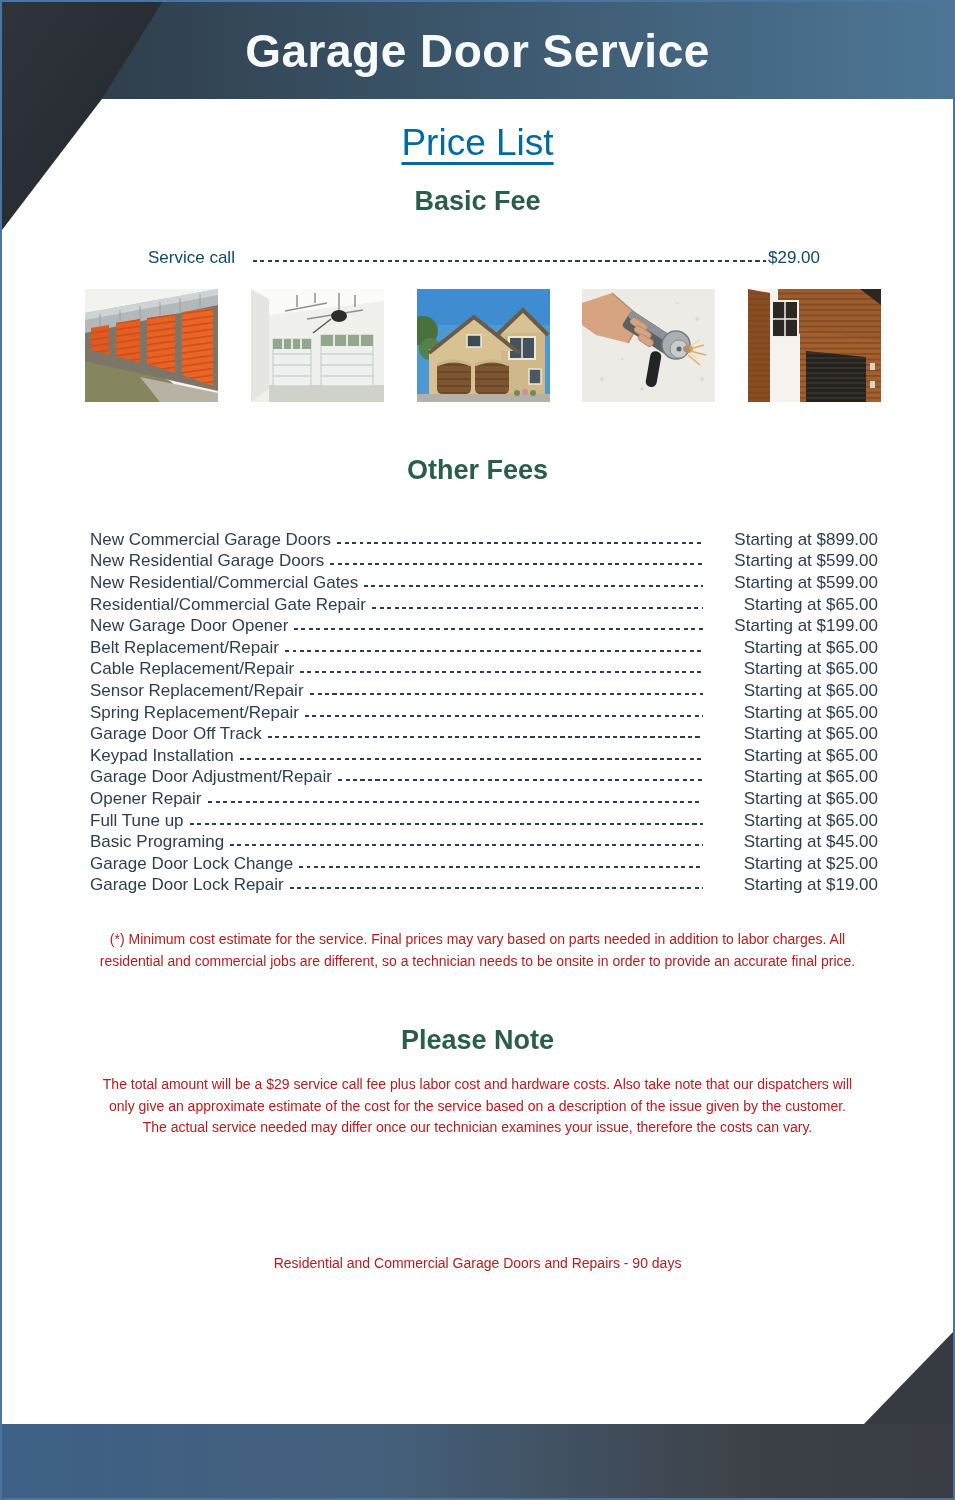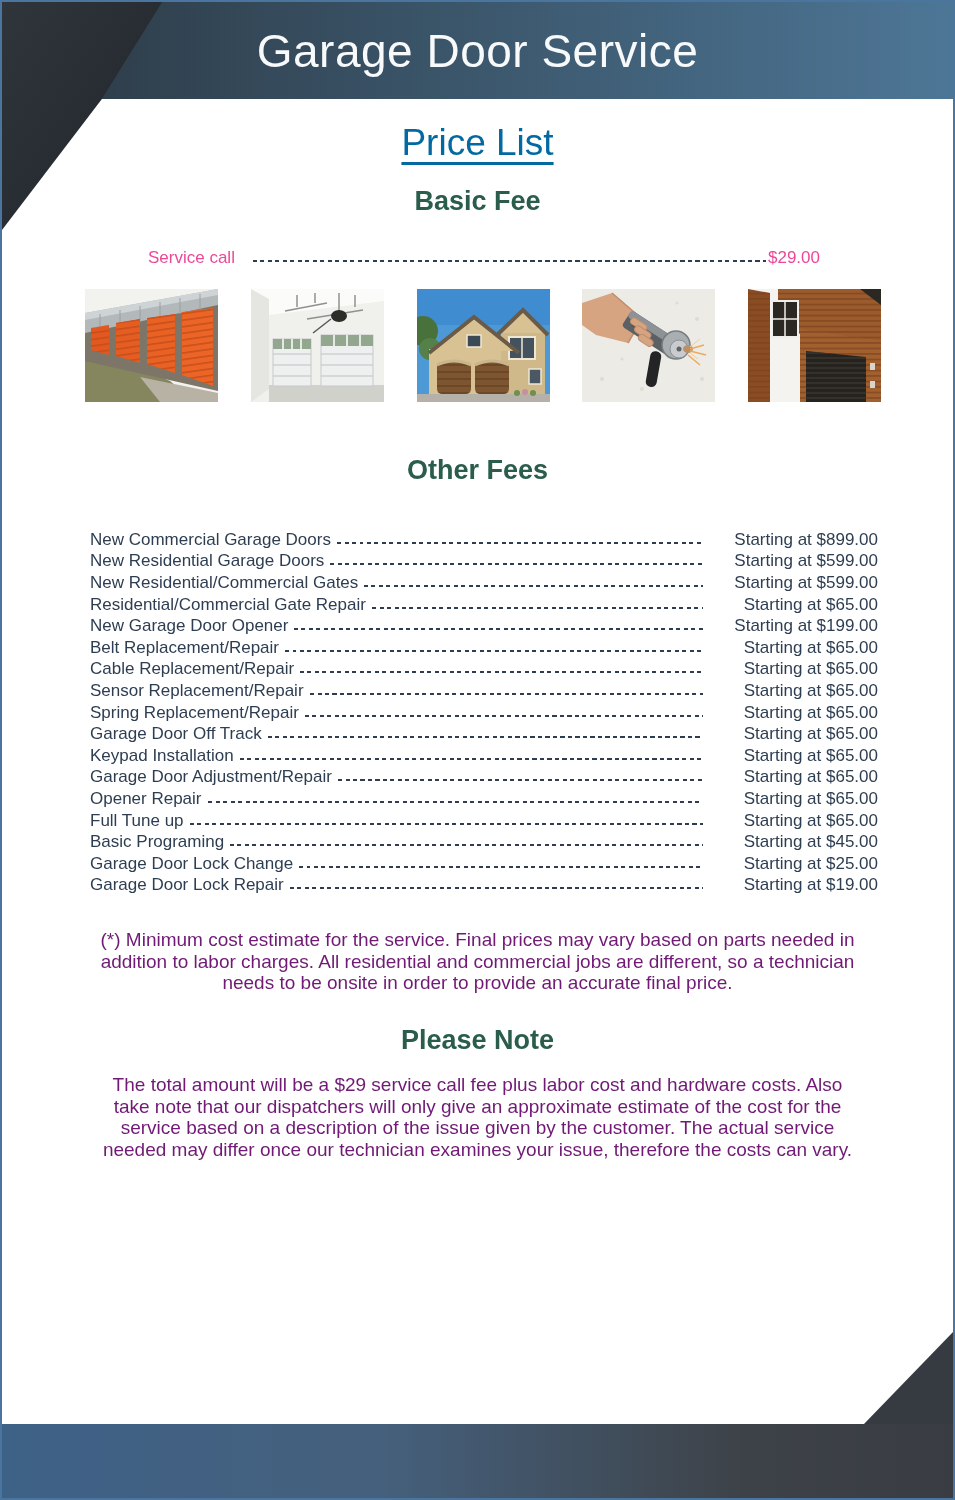--- a/index.html
+++ b/index.html
@@ -13,21 +13,21 @@
     font-family:"Liberation Sans","DejaVu Sans",sans-serif;
     color:#2e3e52;
   }
   
   .header-band{
     position:absolute;top:0;left:0;right:0;height:97px;
     background:linear-gradient(90deg,#2c3843 0%,#3a5468 45%,#4d7696 100%);
     display:flex;align-items:center;justify-content:center;
   }
   .header-title{
-    font-size:46px;font-weight:normal;color:#f7f9fa;letter-spacing:.5px;
+    font-size:46px;font-weight:bold;color:#f7f9fa;letter-spacing:.5px;
   }
   .corner-top-left{
     position:absolute;top:0;left:0;width:180px;height:228px;
     background:linear-gradient(125deg,#30353c 0%,#23272d 80%);
     clip-path:polygon(0 0,89% 0,55.5% 42.5%,0 100%);
   }
   .corner-bottom-right{
     position:absolute;top:1330px;right:0;width:90px;height:93px;
     background:#363b42;
     clip-path:polygon(100% 0,100% 100%,0 100%);
@@ -42,26 +42,26 @@
     top:120px;font-size:37px;color:#0369a1;
     text-decoration:underline;text-decoration-thickness:3px;text-underline-offset:7px;
   }
   .section-heading{
     font-size:27px;font-weight:bold;color:#2a5d4c;
   }
   #basic-fee-heading{top:184px;}
   #other-fees-heading{top:453px;}
   #please-note-heading{top:1023px;}
   #warranty-heading{top:1201px;}
-  .body-text{font-size:19px;line-height:21.5px;color:#701a75;}
+  .body-text{font-size:14px;line-height:21.5px;color:#b91c1c;}
   #disclaimer{top:927px;left:97px;right:97px;}
   #note-body{top:1072px;left:97px;right:97px;}
   #warranty-body{top:1251px;left:60px;right:60px;}
   
-  .price-row{position:absolute;display:flex;align-items:center;font-size:17px;color:#ec4899;}
+  .price-row{position:absolute;display:flex;align-items:center;font-size:17px;color:#0c4a6e;}
   #service-row{top:243px;left:146px;right:133px;height:26px;}
   .leader{
     flex:1;height:2px;align-self:center;transform:translateY(3px);
     background:repeating-linear-gradient(90deg,#2e3e52 0 4px,transparent 4px 7.5px);
   }
   #service-row .leader{margin-left:18px;margin-right:2px;}
   #fee-list{position:absolute;top:527px;left:88px;right:75px;}
   .fee-row{display:flex;align-items:center;height:21.6px;font-size:17px;color:#2e3e52;}
   .fee-label{white-space:nowrap;}
   .fee-row .leader{margin-left:6px;margin-right:13px;}
@@ -361,17 +361,18 @@
         <span class="leader"></span>
         <span class="fee-price">Starting at $19.00</span>
       </div>
     </div>
 
   <div class="abs body-text" id="disclaimer">(*) Minimum cost estimate for the service. Final prices may vary based on parts needed in addition to labor charges. All residential and commercial jobs are different, so a technician needs to be onsite in order to provide an accurate final price.</div>
 
   <div class="abs section-heading" id="please-note-heading">Please Note</div>
   <div class="abs body-text" id="note-body">The total amount will be a $29 service call fee plus labor cost and hardware costs. Also take note that our dispatchers will only give an approximate estimate of the cost for the service based on a description of the issue given by the customer. The actual service needed may differ once our technician examines your issue, therefore the costs can vary.</div>
 
+  <div class="abs body-text" id="warranty-body">Residential and Commercial Garage Doors and Repairs - 90 days</div>
 
   <div class="corner-bottom-right"></div>
   <div class="bottom-bar"></div>
 
 </div>
 
 </body></html>

